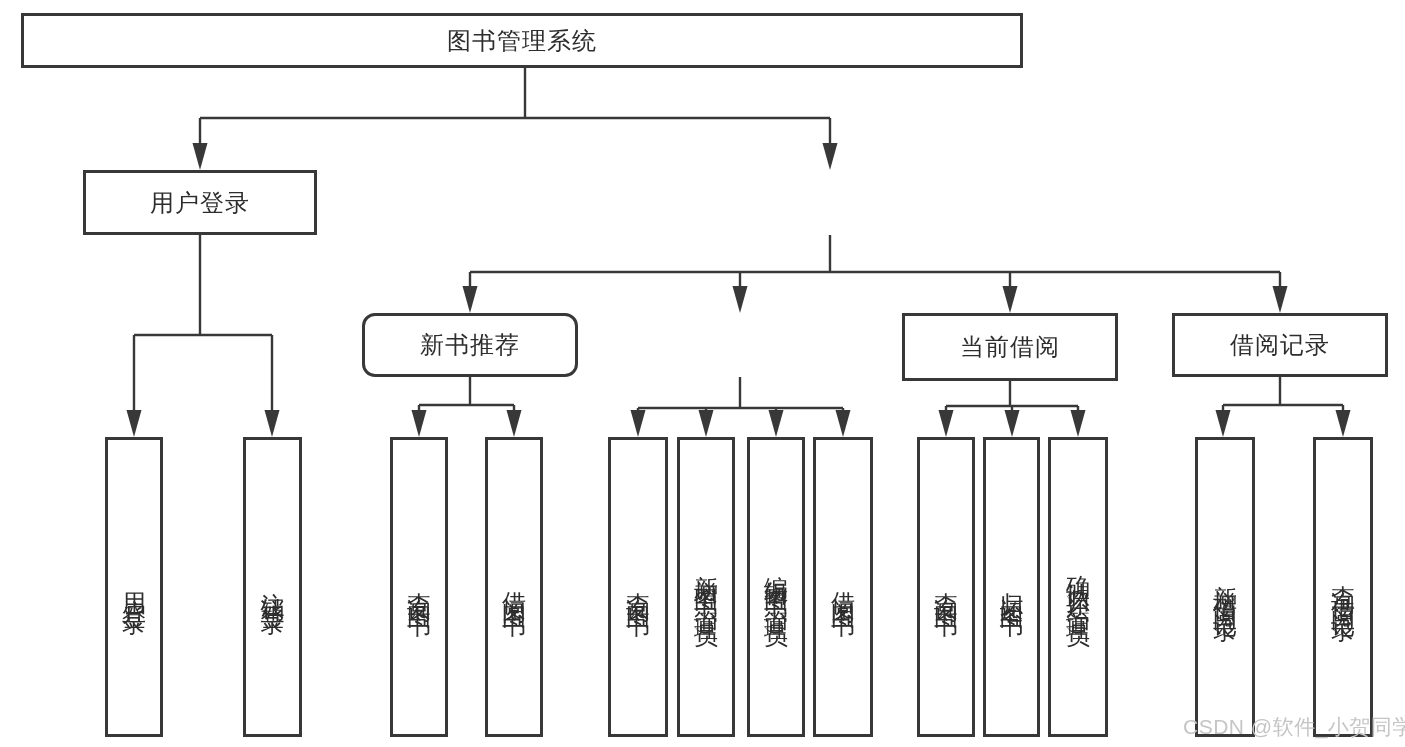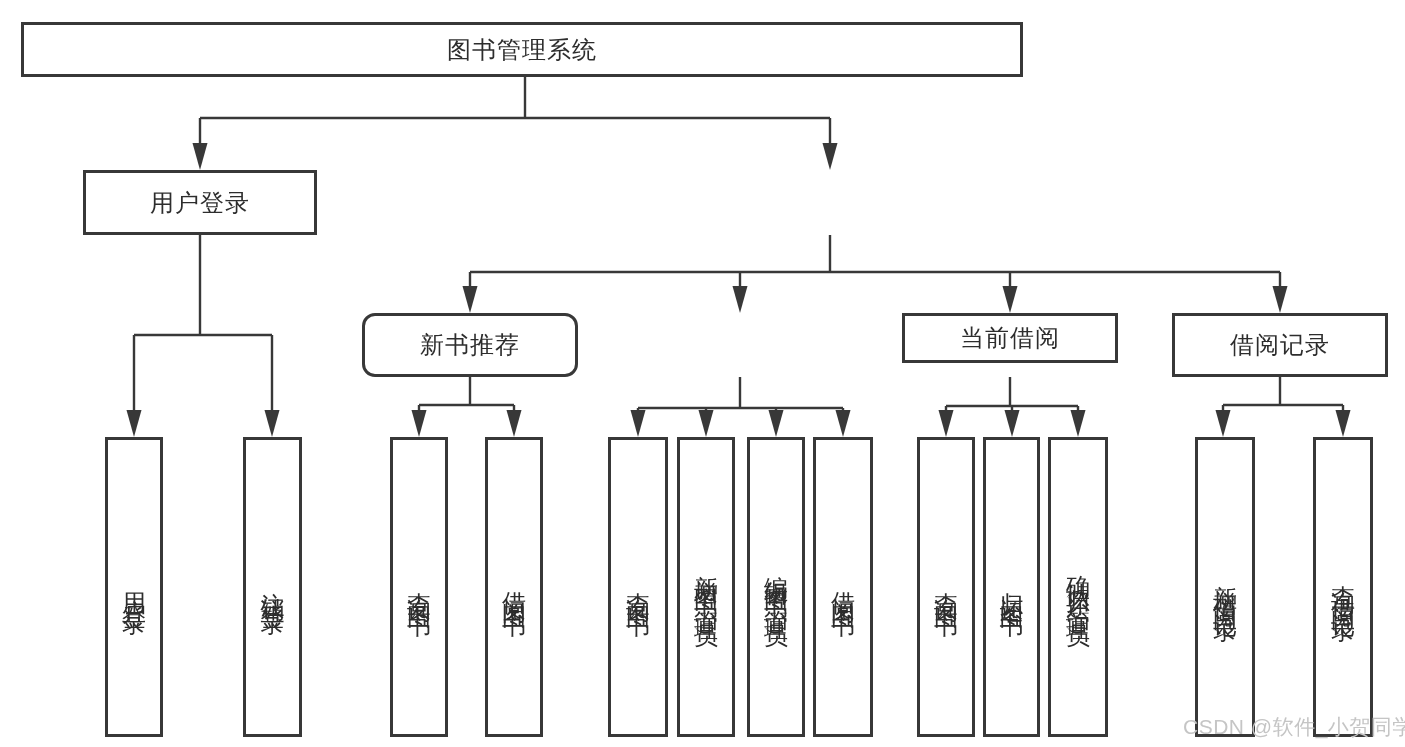--- a/index.html
+++ b/index.html
@@ -100,26 +100,26 @@
       <polygon points="768.5,410 783.5,410 776,437"></polygon>
       <polygon points="835.5,410 850.5,410 843,437"></polygon>
       <polygon points="938.5,410 953.5,410 946,437"></polygon>
       <polygon points="1004.5,410 1019.5,410 1012,437"></polygon>
       <polygon points="1070.5,410 1085.5,410 1078,437"></polygon>
       <polygon points="1215.5,410 1230.5,410 1223,437"></polygon>
       <polygon points="1335.5,410 1350.5,410 1343,437"></polygon>
     </g>
   </svg>
 
-  <div class="node hbox root" style="left:21px; top:13px; width:1002px; height:55px;margin-top:9px;">图书管理系统</div>
+  <div class="node hbox root" style="left:21px; top:13px; width:1002px; height:55px;">图书管理系统</div>
 
   <div class="node hbox" style="left:83px; top:170px; width:234px; height:65px;">用户登录</div>
 
   <div class="node hbox" style="left:362px; top:313px; width:216px; height:64px;border-radius:13px;">新书推荐</div>
-  <div class="node hbox" style="left:902px; top:313px; width:216px; height:50px;">当前借阅</div>
+  <div class="node hbox" style="left:902px; top:313px; width:216px; height:68px;">当前借阅</div>
   <div class="node hbox" style="left:1172px; top:313px; width:216px; height:64px;">借阅记录</div>
 
   <div class="node leaf" style="left:105px; top:437px; width:58px; height:300px;">用户登录</div>
   <div class="node leaf" style="left:243px; top:437px; width:59px; height:300px;">注销登录</div>
 
   <div class="node leaf" style="left:390px; top:437px; width:58px; height:300px;">查询图书</div>
   <div class="node leaf" style="left:485px; top:437px; width:58px; height:300px;">借阅图书</div>
 
   <div class="node leaf" style="left:608px; top:437px; width:60px; height:300px;">查询图书</div>
   <div class="node leaf" style="left:677px; top:437px; width:58px; height:300px;">新增图书（管理员）</div>

